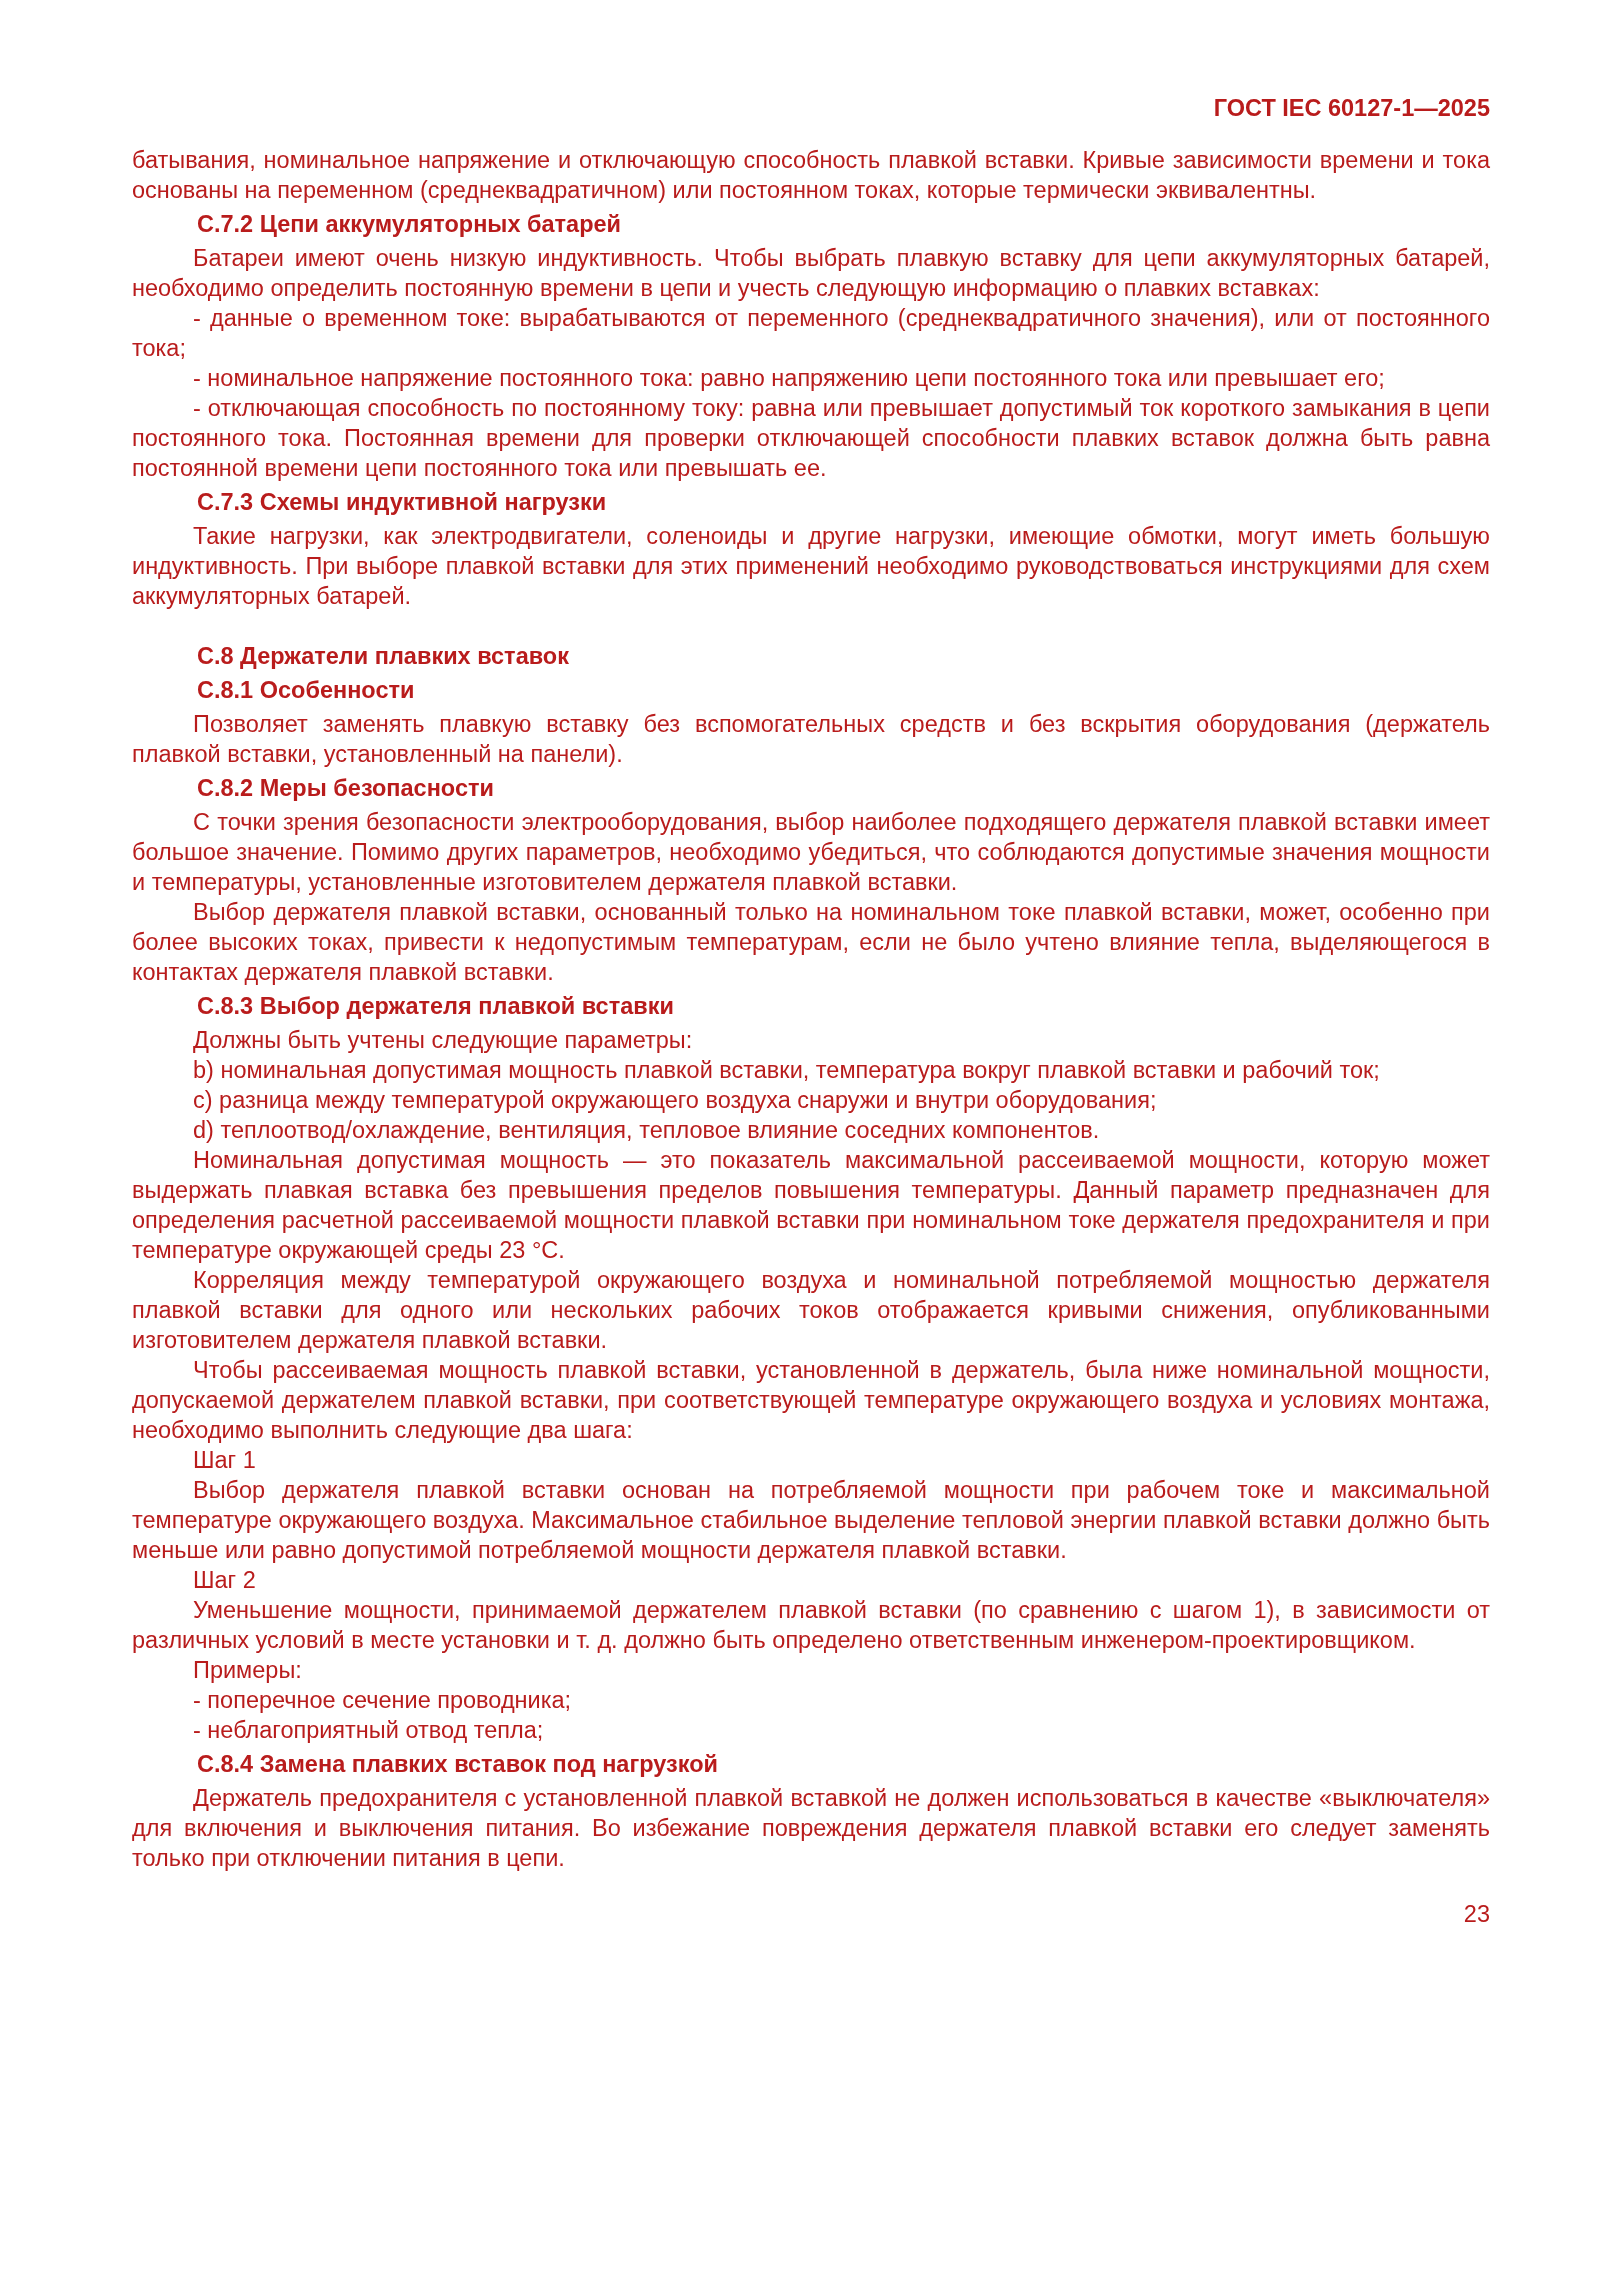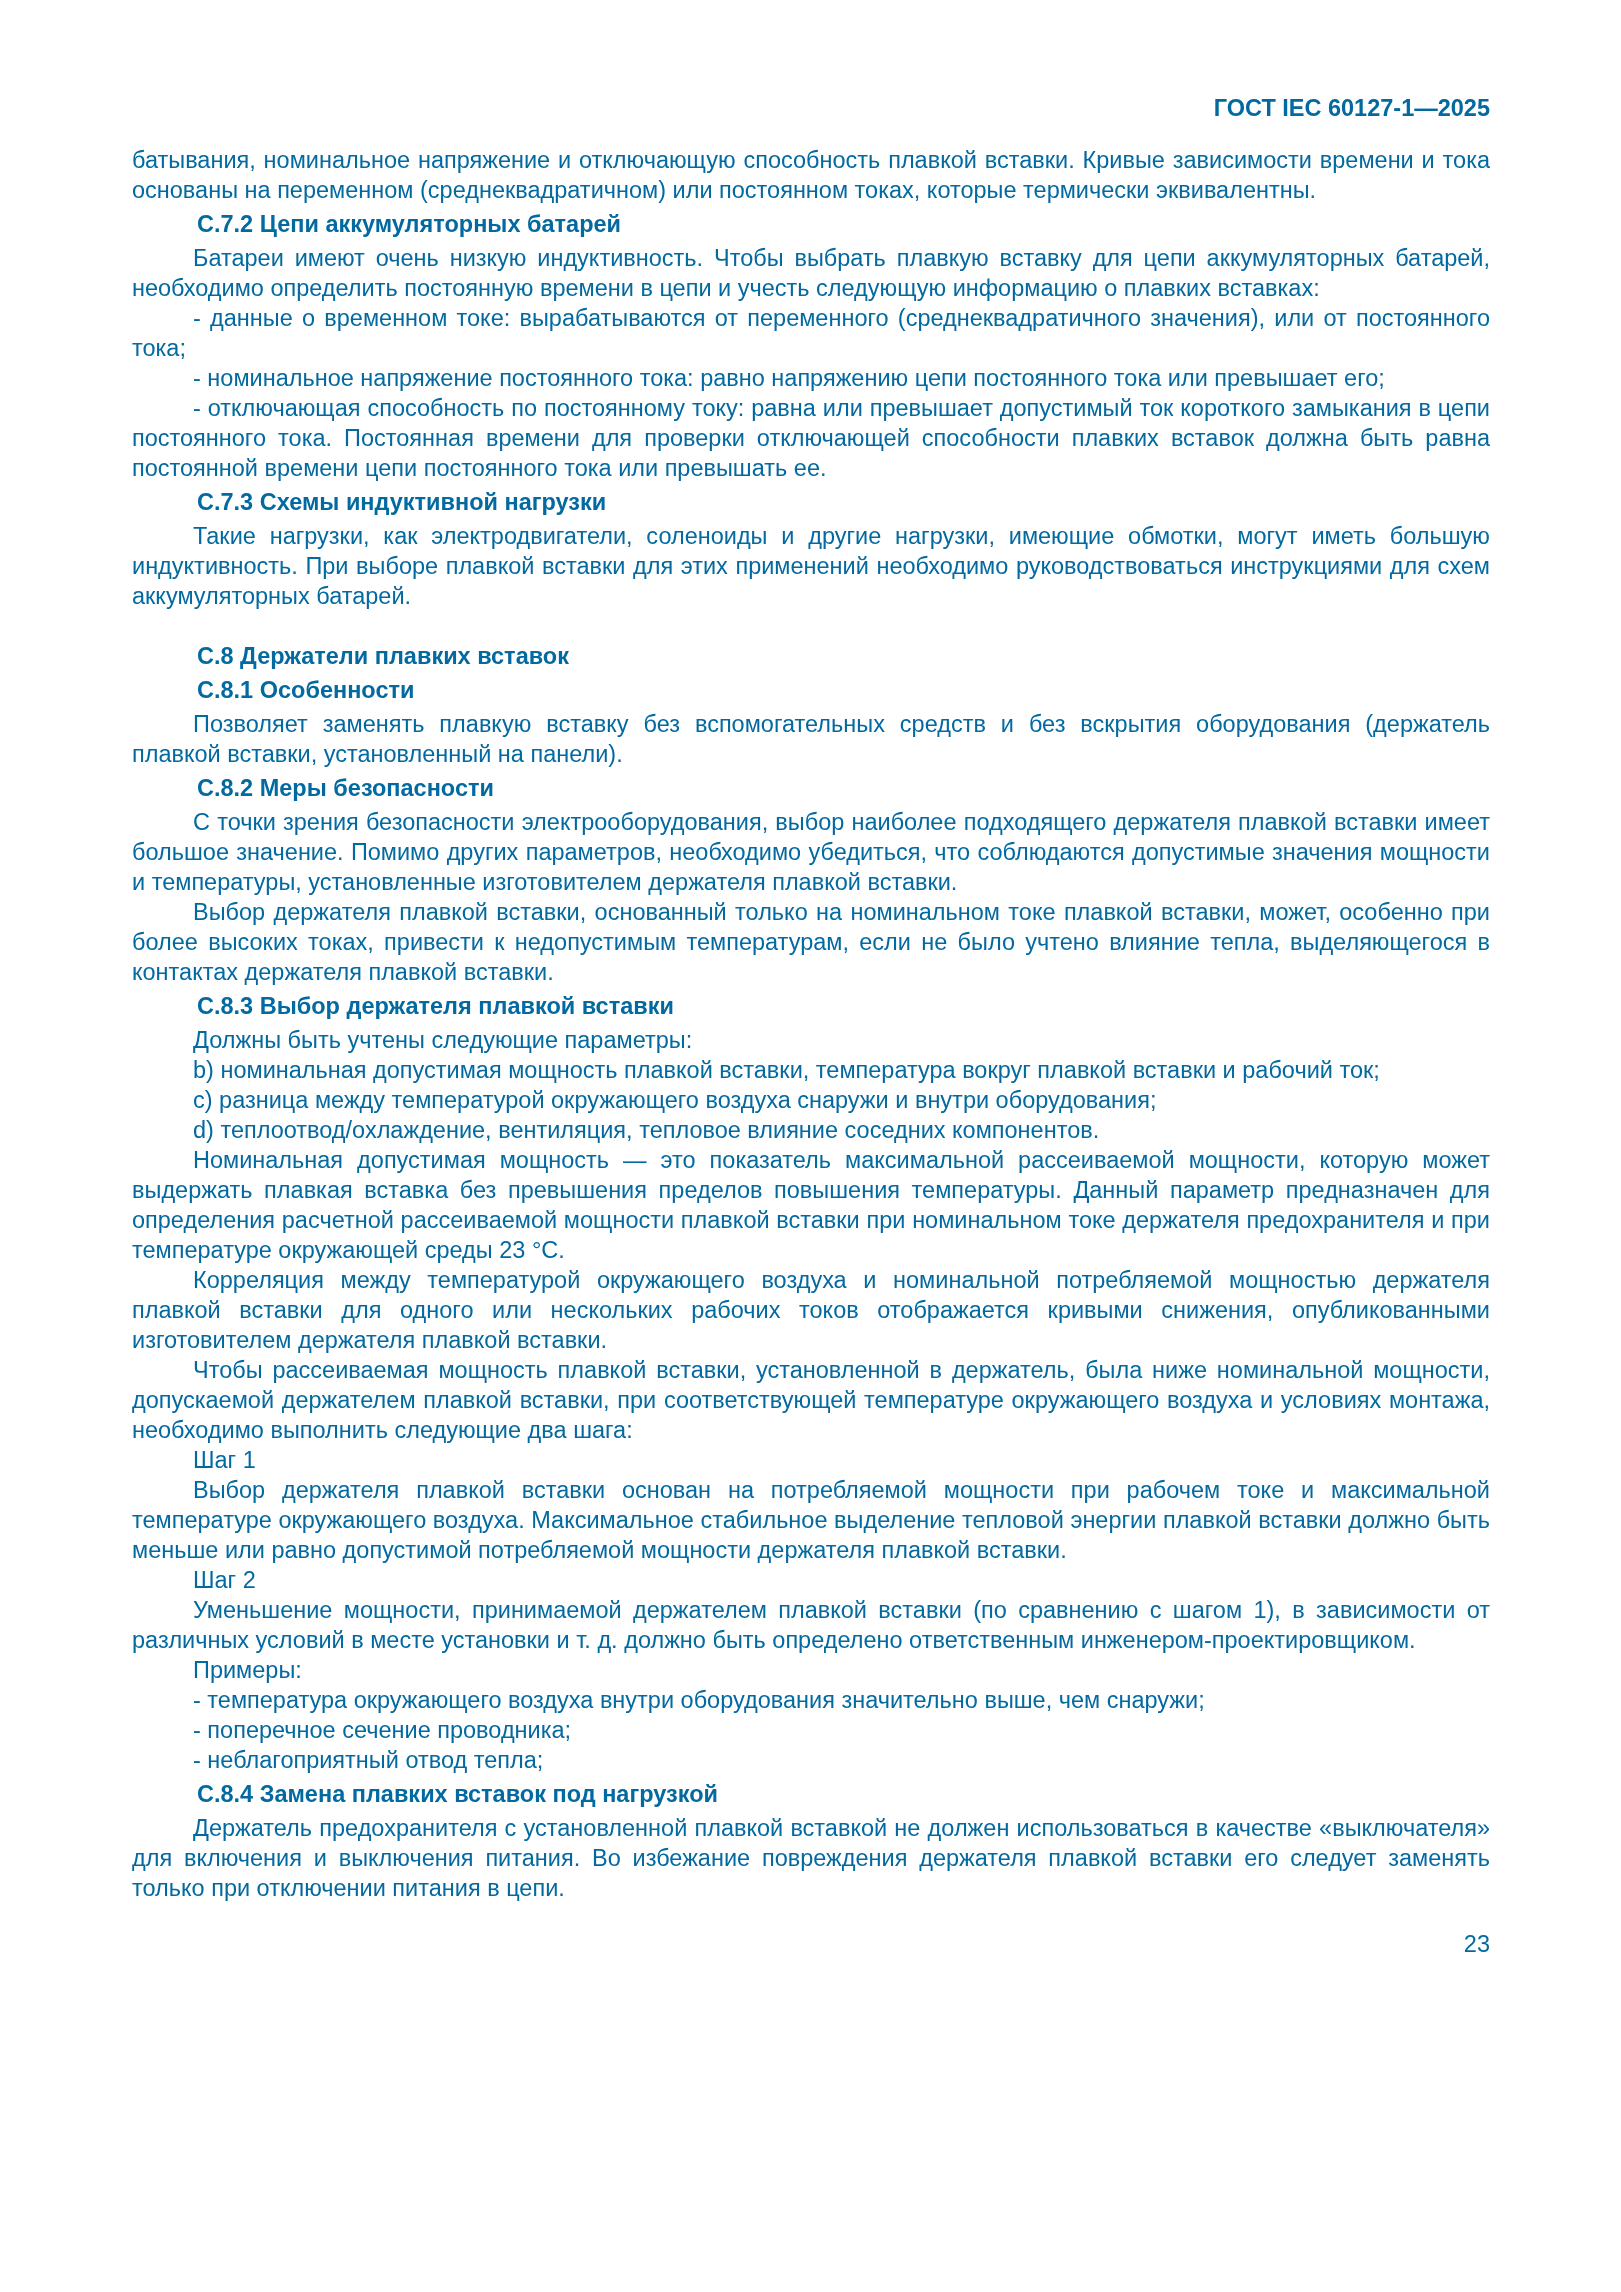--- a/index.html
+++ b/index.html
@@ -10,21 +10,21 @@
   body {
     width: 1621px;
     height: 2293px;
     font-family: "Liberation Sans", "DejaVu Sans", sans-serif;
   }
   .page {
     position: relative;
     width: 1621px;
     height: 2293px;
     background: #ffffff;
-    color: #0369a1;
+    color: #b91c1c;
     box-sizing: border-box;
     padding: 94px 131px 0 132px;
     overflow: hidden;
   }
   .doc-header {
     text-align: right;
     font-weight: bold;
     font-size: 23.5px;
     line-height: 29px;
     margin-bottom: 21.6px;
@@ -89,21 +89,20 @@
     <p class="para">c) разница между температурой окружающего воздуха снаружи и внутри оборудования;</p>
     <p class="para">d) теплоотвод/охлаждение, вентиляция, тепловое влияние соседних компонентов.</p>
     <p class="para">Номинальная допустимая мощность — это показатель максимальной рассеиваемой мощности, которую может выдержать плавкая вставка без превышения пределов повышения температуры. Данный параметр предназначен для определения расчетной рассеиваемой мощности плавкой вставки при номинальном токе держателя предохранителя и при температуре окружающей среды 23 °С.</p>
     <p class="para">Корреляция между температурой окружающего воздуха и номинальной потребляемой мощностью держателя плавкой вставки для одного или нескольких рабочих токов отображается кривыми снижения, опубликованными изготовителем держателя плавкой вставки.</p>
     <p class="para">Чтобы рассеиваемая мощность плавкой вставки, установленной в держатель, была ниже номинальной мощности, допускаемой держателем плавкой вставки, при соответствующей температуре окружающего воздуха и условиях монтажа, необходимо выполнить следующие два шага:</p>
     <p class="para">Шаг 1</p>
     <p class="para">Выбор держателя плавкой вставки основан на потребляемой мощности при рабочем токе и максимальной температуре окружающего воздуха. Максимальное стабильное выделение тепловой энергии плавкой вставки должно быть меньше или равно допустимой потребляемой мощности держателя плавкой вставки.</p>
     <p class="para">Шаг 2</p>
     <p class="para">Уменьшение мощности, принимаемой держателем плавкой вставки (по сравнению с шагом 1), в зависимости от различных условий в месте установки и т. д. должно быть определено ответственным инженером-проектировщиком.</p>
     <p class="para">Примеры:</p>
-    <p class="para">- температура окружающего воздуха внутри оборудования значительно выше, чем снаружи;</p>
     <p class="para">- поперечное сечение проводника;</p>
     <p class="para">- неблагоприятный отвод тепла;</p>
     <p class="heading">С.8.4 Замена плавких вставок под нагрузкой</p>
     <p class="para">Держатель предохранителя с установленной плавкой вставкой не должен использоваться в качестве «выключателя» для включения и выключения питания. Во избежание повреждения держателя плавкой вставки его следует заменять только при отключении питания в цепи.</p>
   </div>
 
   <div class="footer">
     <span>23</span>
   </div>
 

